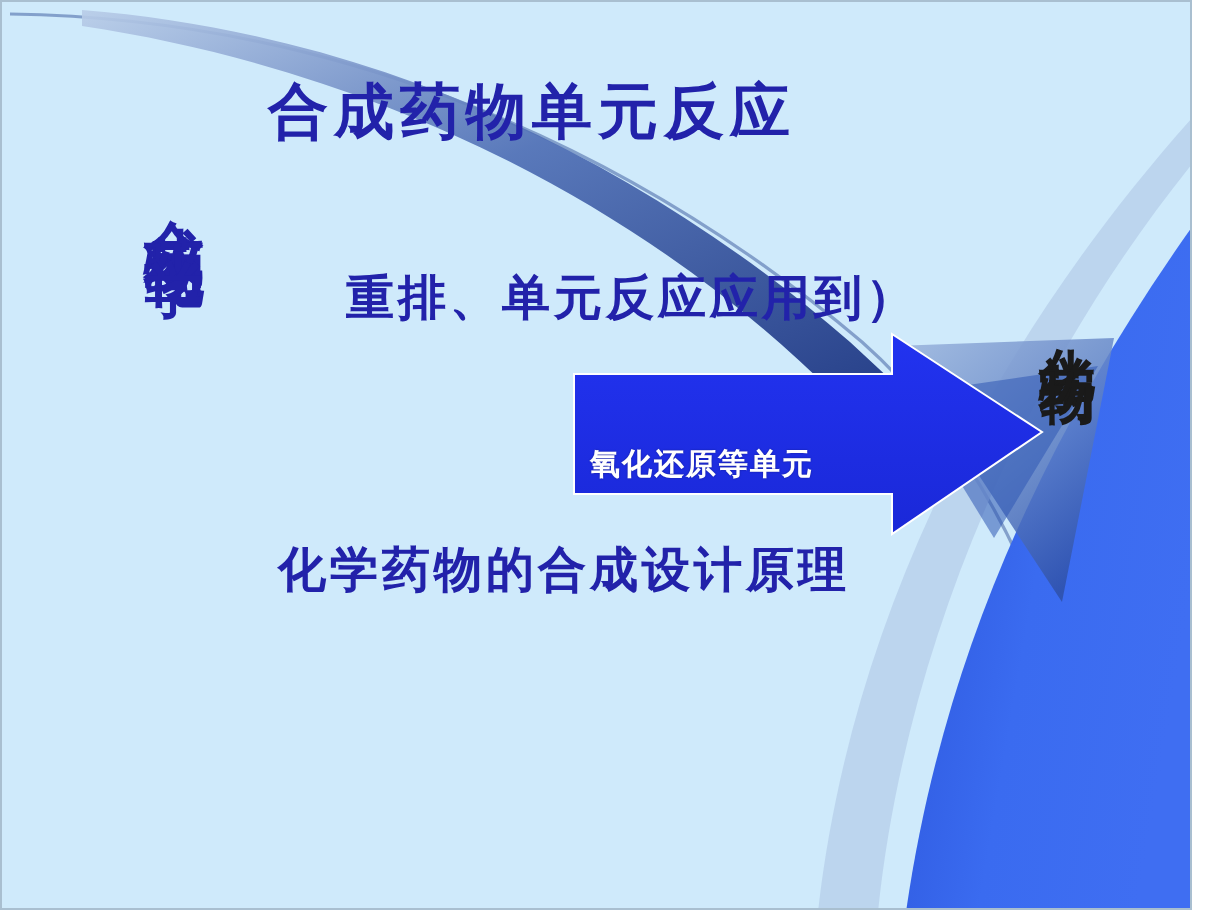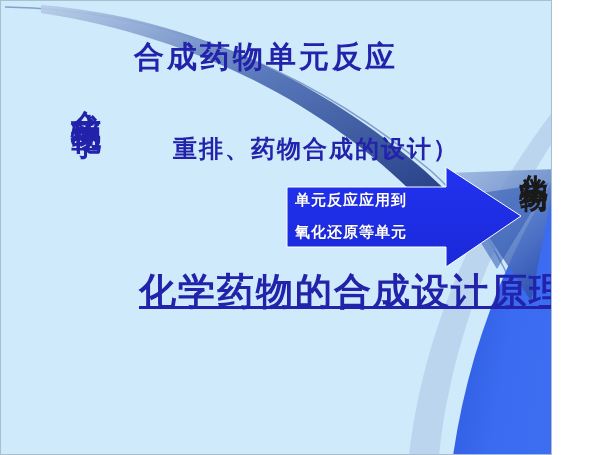--- a/index.html
+++ b/index.html
@@ -2,21 +2,21 @@
 <html><head>
 <meta charset="utf-8">
 <style>
   html, body {
     margin: 0;
     padding: 0;
     background: #ffffff;
   }
   #slide {
     position: relative;
-    width: 552px;
+    width: 596px;
     height: 455px;
     overflow: hidden;
     background: #ec4899;
     box-sizing: border-box;
     border: 1px solid #a9bfd0;
     font-family: "DejaVu Sans", "Liberation Sans", sans-serif;
   }
   #bg-svg {
     position: absolute;
     left: 0;
@@ -48,23 +48,22 @@
   }
   #sub-line-2 {
     left: 172px;
     top: 135px;
     font-size: 24px;
     letter-spacing: 2px;
   }
   #bottom-line {
     left: 138px;
     top: 271px;
-    font-size: 37px;
+    font-size: 24px;
     letter-spacing: 2px;
-    text-decoration: underline;
   }
   #left-vertical {
     left: 60px;
     top: 84px;
     width: 42px;
     font-size: 30px;
     line-height: 1.12;
     text-align: center;
     writing-mode: vertical-rl;
     letter-spacing: 4px;
@@ -133,25 +132,24 @@
 
     <path d="M 446 172 L 556 168 L 530 300 Z" fill="url(#fanGrad)" opacity="0.85"></path>
     <path d="M 452 196 L 548 182 L 496 268 Z" fill="#2f57b4" opacity="0.55"></path>
 
     <path d="M 286 186 L 445 186 L 445 166 L 520 215 L 445 266 L 445 246 L 286 246 Z" fill="url(#arrowGrad)" stroke="#ffffff" stroke-width="1"></path>
   </svg>
 
   <div class="txt" id="title-main">合成药物单元反应</div>
 
 
-  <div class="txt" id="sub-line-2">重排、药物合成的设计）</div>
+  <div class="txt" id="sub-line-2">重排、单元反应应用到）</div>
 
   <div class="txt" id="left-vertical">合成药物化学</div>
 
   <div class="txt" id="right-vertical">化学药物</div>
 
-  <div class="arrow-label" id="arrow-label-1">单元反应应用到</div>
 
   <div class="arrow-label" id="arrow-label-2">氧化还原等单元</div>
 
   <div class="txt" id="bottom-line">化学药物的合成设计原理</div>
 
 </div>
 
 </body></html>

